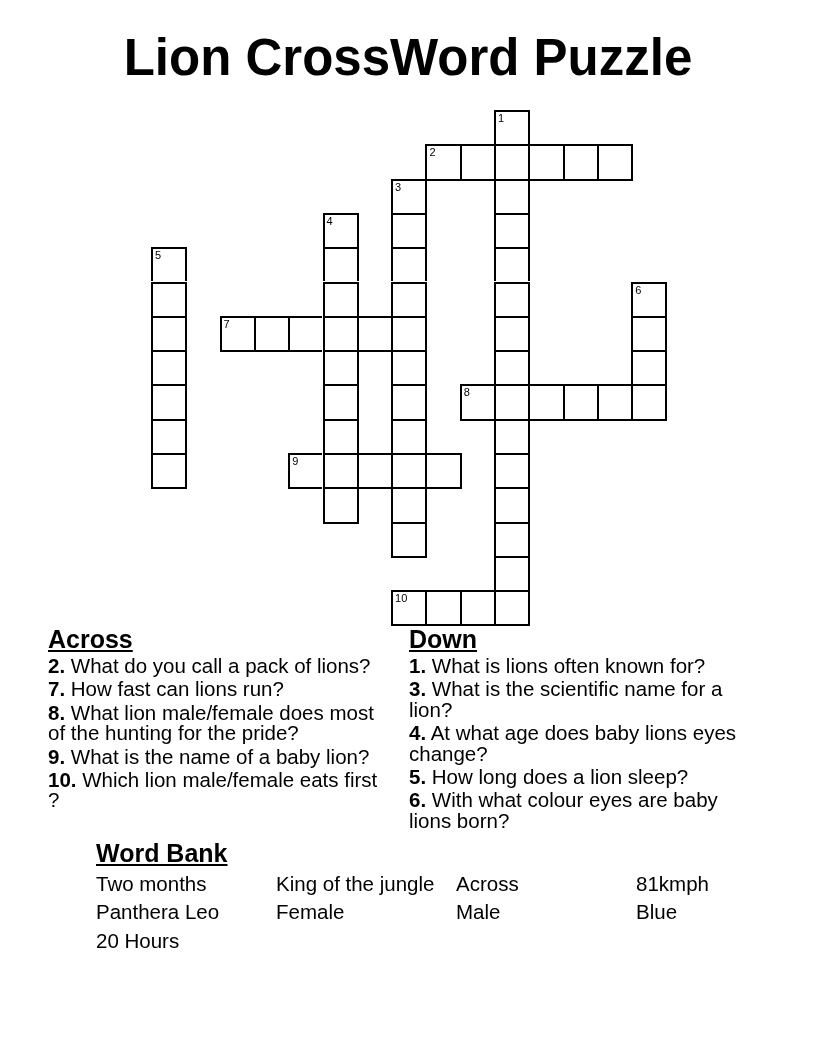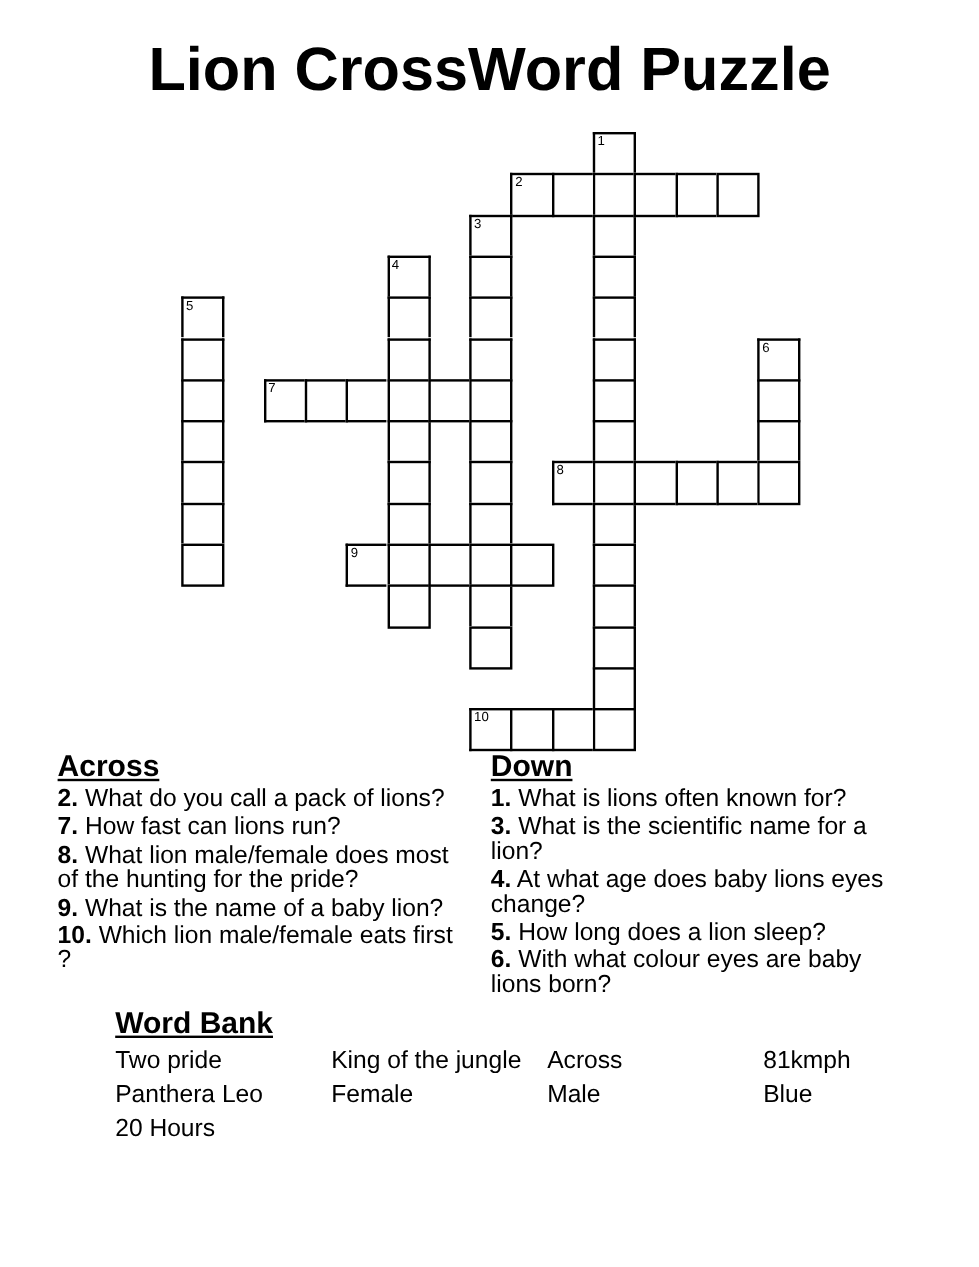--- a/index.html
+++ b/index.html
@@ -199,21 +199,21 @@
       <p class="clue"><b>3.</b> What is the scientific name for a lion?</p>
       <p class="clue"><b>4.</b> At what age does baby lions eyes change?</p>
       <p class="clue"><b>5.</b> How long does a lion sleep?</p>
       <p class="clue"><b>6.</b> With what colour eyes are baby lions born?</p>
     </div>
 </section>
 
 <section class="wordbank">
   <h2 class="section-heading">Word Bank</h2>
   <div id="wordbank-grid" class="wb-grid">
-      <div class="wb-item">Two pride</div>
+      <div class="wb-item">Two months</div>
       <div class="wb-item">King of the jungle</div>
       <div class="wb-item">Across</div>
       <div class="wb-item">81kmph</div>
       <div class="wb-item">Panthera Leo</div>
       <div class="wb-item">Female</div>
       <div class="wb-item">Male</div>
       <div class="wb-item">Blue</div>
       <div class="wb-item">20 Hours</div>
       <div class="wb-item"></div>
       <div class="wb-item"></div>

